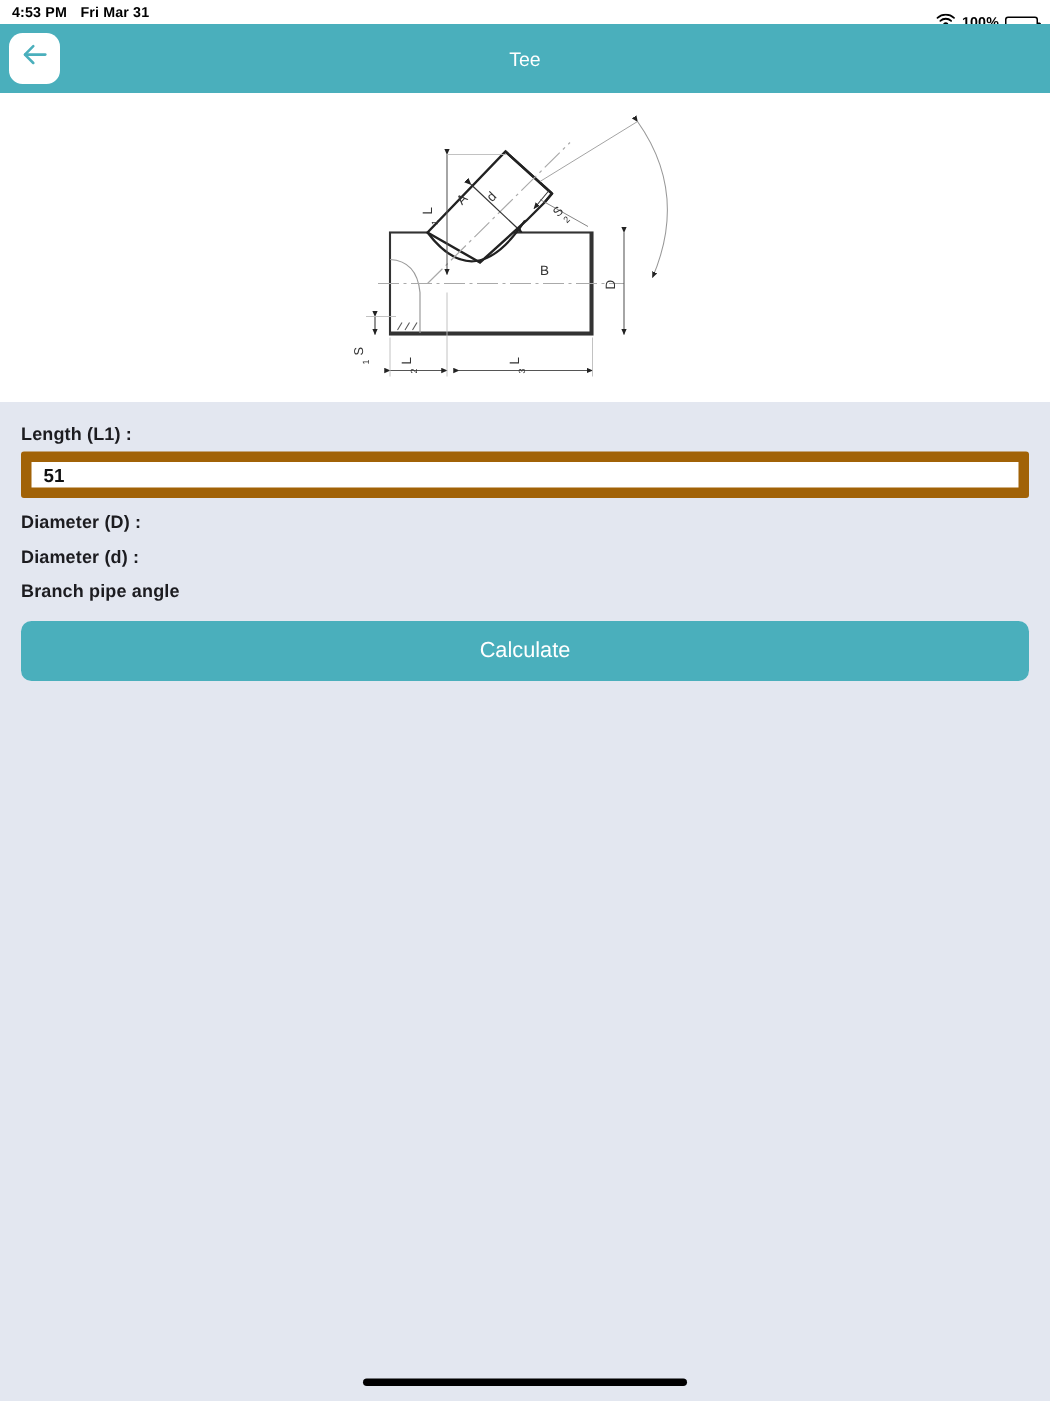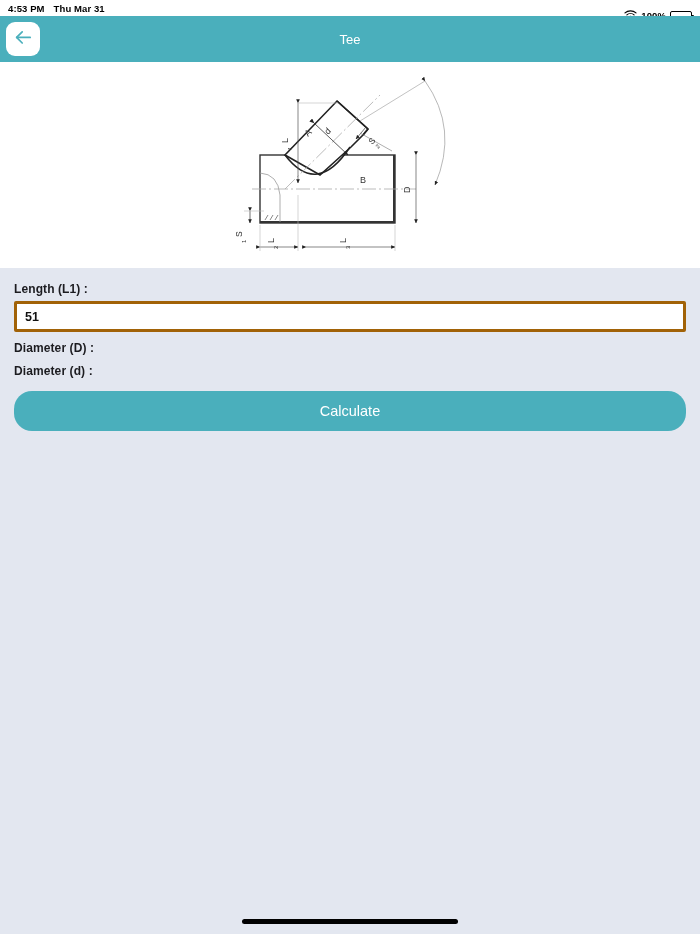--- a/index.html
+++ b/index.html
@@ -91,35 +91,35 @@
     font-size: 12px;
     font-weight: bold;
     color: #1c1c20;
     margin-bottom: 5px;
     letter-spacing: 0.1px;
   }
   .field-input {
     width: 100%;
     height: 31px;
     background: #ffffff;
-    border: 3px solid #a16207;
+    border: 7px solid #a16207;
     border-radius: 2px;
     padding: 0 8px;
     font-family: "Liberation Sans", sans-serif;
     font-size: 12.5px;
     font-weight: bold;
     color: #111;
     outline: none;
   }
   .calc-button {
     width: 100%;
     height: 40px;
     background: #4aafbc;
     border: none;
-    border-radius: 18px;
+    border-radius: 7px;
     color: #ffffff;
     font-family: "Liberation Sans", sans-serif;
     font-size: 14.5px;
     cursor: pointer;
     margin-top: 4px;
     text-align: center;
   }
 
   
   .home-bar-wrap {
@@ -136,21 +136,21 @@
     background: #000000;
     border-radius: 3px;
   }
 </style>
 </head>
 <body>
 
 <div class="statusbar">
   <div class="status-left">
     <span>4:53 PM</span>
-    <span>Thu Mar 31</span>
+    <span>Fri Mar 31</span>
   </div>
   <div class="status-right">
     <span class="wifi-icon">
       <svg width="13" height="10" viewBox="0 0 13 10">
         <path d="M6.5 8.6 L4.8 6.6 a2.6 2.6 0 0 1 3.4 0 Z" fill="#000"></path>
         <path d="M2.9 4.9 a5.3 5.3 0 0 1 7.2 0" stroke="#000" stroke-width="1.2" fill="none" stroke-linecap="round"></path>
         <path d="M1.0 2.9 a8.2 8.2 0 0 1 11 0" stroke="#000" stroke-width="1.2" fill="none" stroke-linecap="round"></path>
       </svg>
     </span>
     <span>100%</span>
@@ -258,20 +258,21 @@
 
   <div class="field">
     <div class="field-label">Diameter (D) :</div>
   </div>
 
   <div class="field">
     <div class="field-label">Diameter (d) :</div>
   </div>
 
   <div class="field">
+    <div class="field-label">Branch pipe angle</div>
   </div>
 
 
   <button class="calc-button">Calculate</button>
 </div>
 
 <div class="home-bar-wrap">
   <div class="home-bar"></div>
 </div>
 

